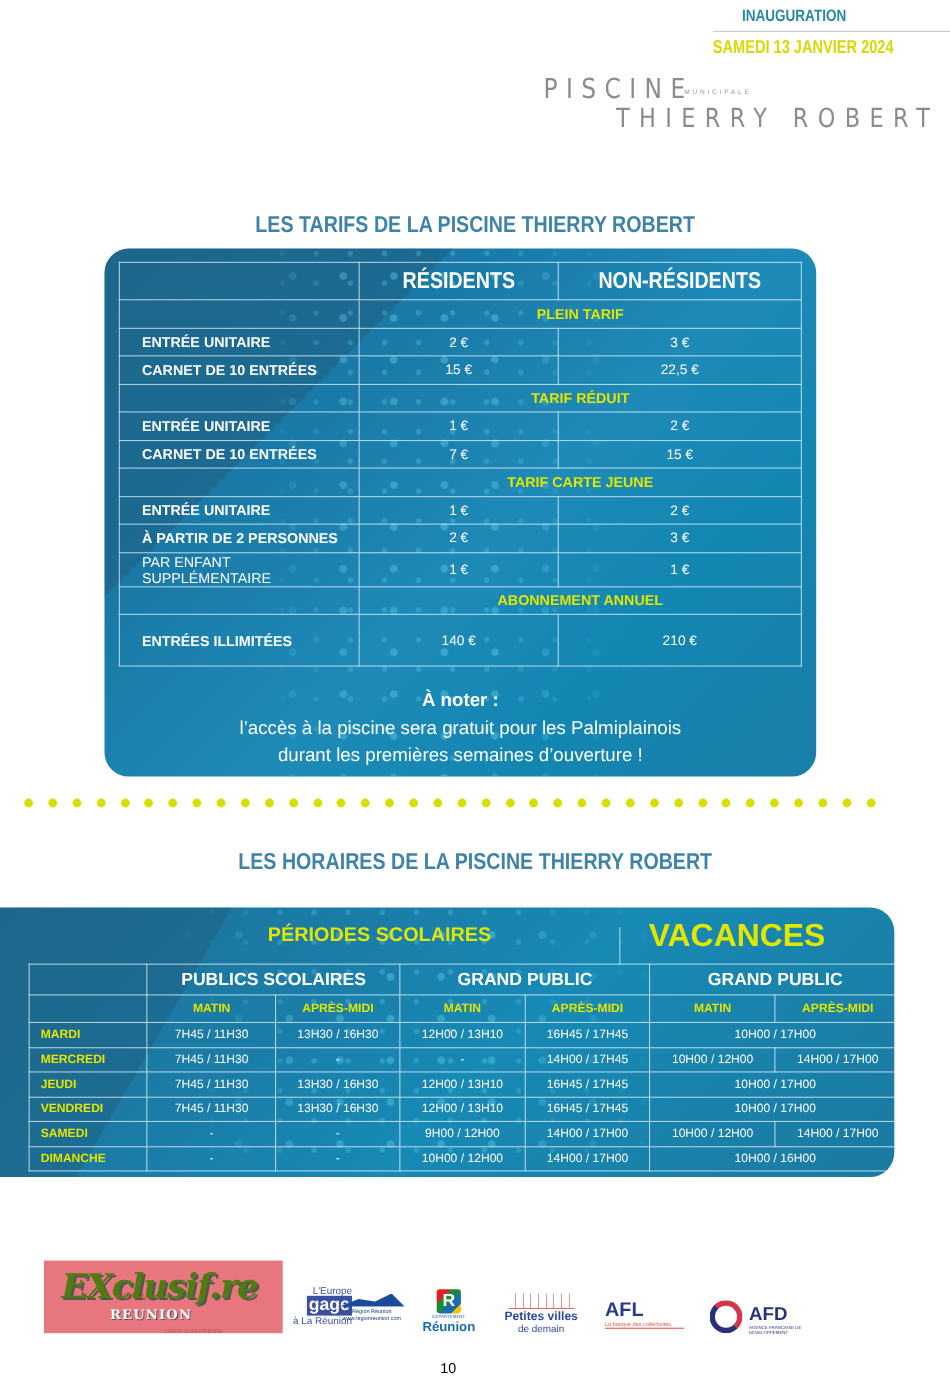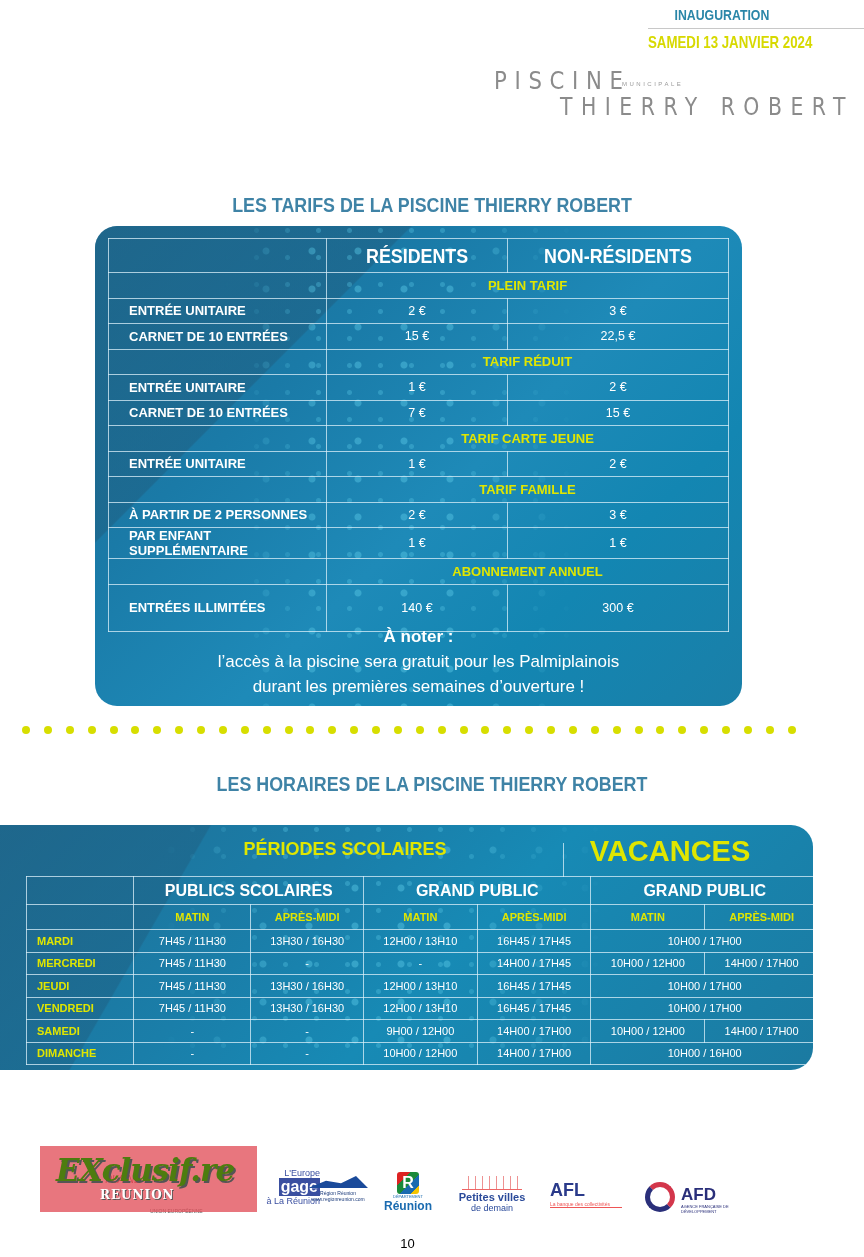--- a/index.html
+++ b/index.html
@@ -30,21 +30,21 @@
     background-image:
       radial-gradient(circle, rgba(90,200,230,0.45) 3px, transparent 4px),
       radial-gradient(circle, rgba(90,200,230,0.35) 2px, transparent 3px);
     background-size: 46px 38px, 31px 27px; background-position: 10px 6px, 22px 18px;
     -webkit-mask-image: linear-gradient(90deg, transparent 20%, #000 35%, #000 55%, transparent 75%);
     mask-image: linear-gradient(90deg, transparent 20%, #000 35%, #000 55%, transparent 75%); }
 
   table.t { position: absolute; left: 13px; top: 12px; width: 621px; border-collapse: collapse; z-index: 2; }
   table.t td { border: 1px solid rgba(220,240,250,0.75); font-size: 12.5px; height: 25.5px; padding: 0 8px; }
   table.t td.lbl { width: 218px; font-weight: bold; padding-left: 20px; font-size: 13px; }
-  table.t td.lbl.light { font-weight: bold; }
+  table.t td.lbl.light { font-weight: normal; }
   table.t td.val { width: 181px; text-align: center; font-size: 12.5px; }
   table.t td.val2 { text-align: center; font-size: 12.5px; }
   table.t tr.head td { height: 34px; font-size: 21px; font-weight: bold; text-align: center; }
   table.t tr.cat td.c { text-align: center; color: #e0e600; font-weight: bold; font-size: 13px; }
   table.t tr.big td { height: 47px; }
   .narrow { display: inline-block; transform: scaleX(0.85); }
 
   .note { position: absolute; left: 0; width: 647px; text-align: center; z-index: 2; font-size: 17px; line-height: 25px; }
   .note .l1 { font-weight: bold; }
 
@@ -158,43 +158,39 @@
     <tr class="cat">
           <td></td>
           <td class="c" colspan="2">TARIF CARTE JEUNE</td>
         </tr>
     <tr>
           <td class="lbl">ENTRÉE UNITAIRE</td>
           <td class="val">1 €</td>
           <td class="val2">2 €</td>
         </tr>
 
-    <tr class="cat">
-          <td></td>
-          <td class="c" colspan="2">TARIF FAMILLE</td>
-        </tr>
     <tr>
           <td class="lbl">À PARTIR DE 2 PERSONNES</td>
           <td class="val">2 €</td>
           <td class="val2">3 €</td>
         </tr>
     <tr>
           <td class="lbl light">PAR ENFANT SUPPLÉMENTAIRE</td>
           <td class="val">1 €</td>
           <td class="val2">1 €</td>
         </tr>
 
     <tr class="cat">
           <td></td>
           <td class="c" colspan="2">ABONNEMENT ANNUEL</td>
         </tr>
     <tr class="big">
           <td class="lbl">ENTRÉES ILLIMITÉES</td>
           <td class="val">140 €</td>
-          <td class="val2">300 €</td>
+          <td class="val2">210 €</td>
         </tr>
   </tbody>
     </table>
 
   <div class="note" style="top:398px">
     <div class="l1">À noter :</div>
     <div>l’accès à la piscine sera gratuit pour les Palmiplainois</div>
     <div>durant les premières semaines d’ouverture !</div>
   </div>
 </div>

